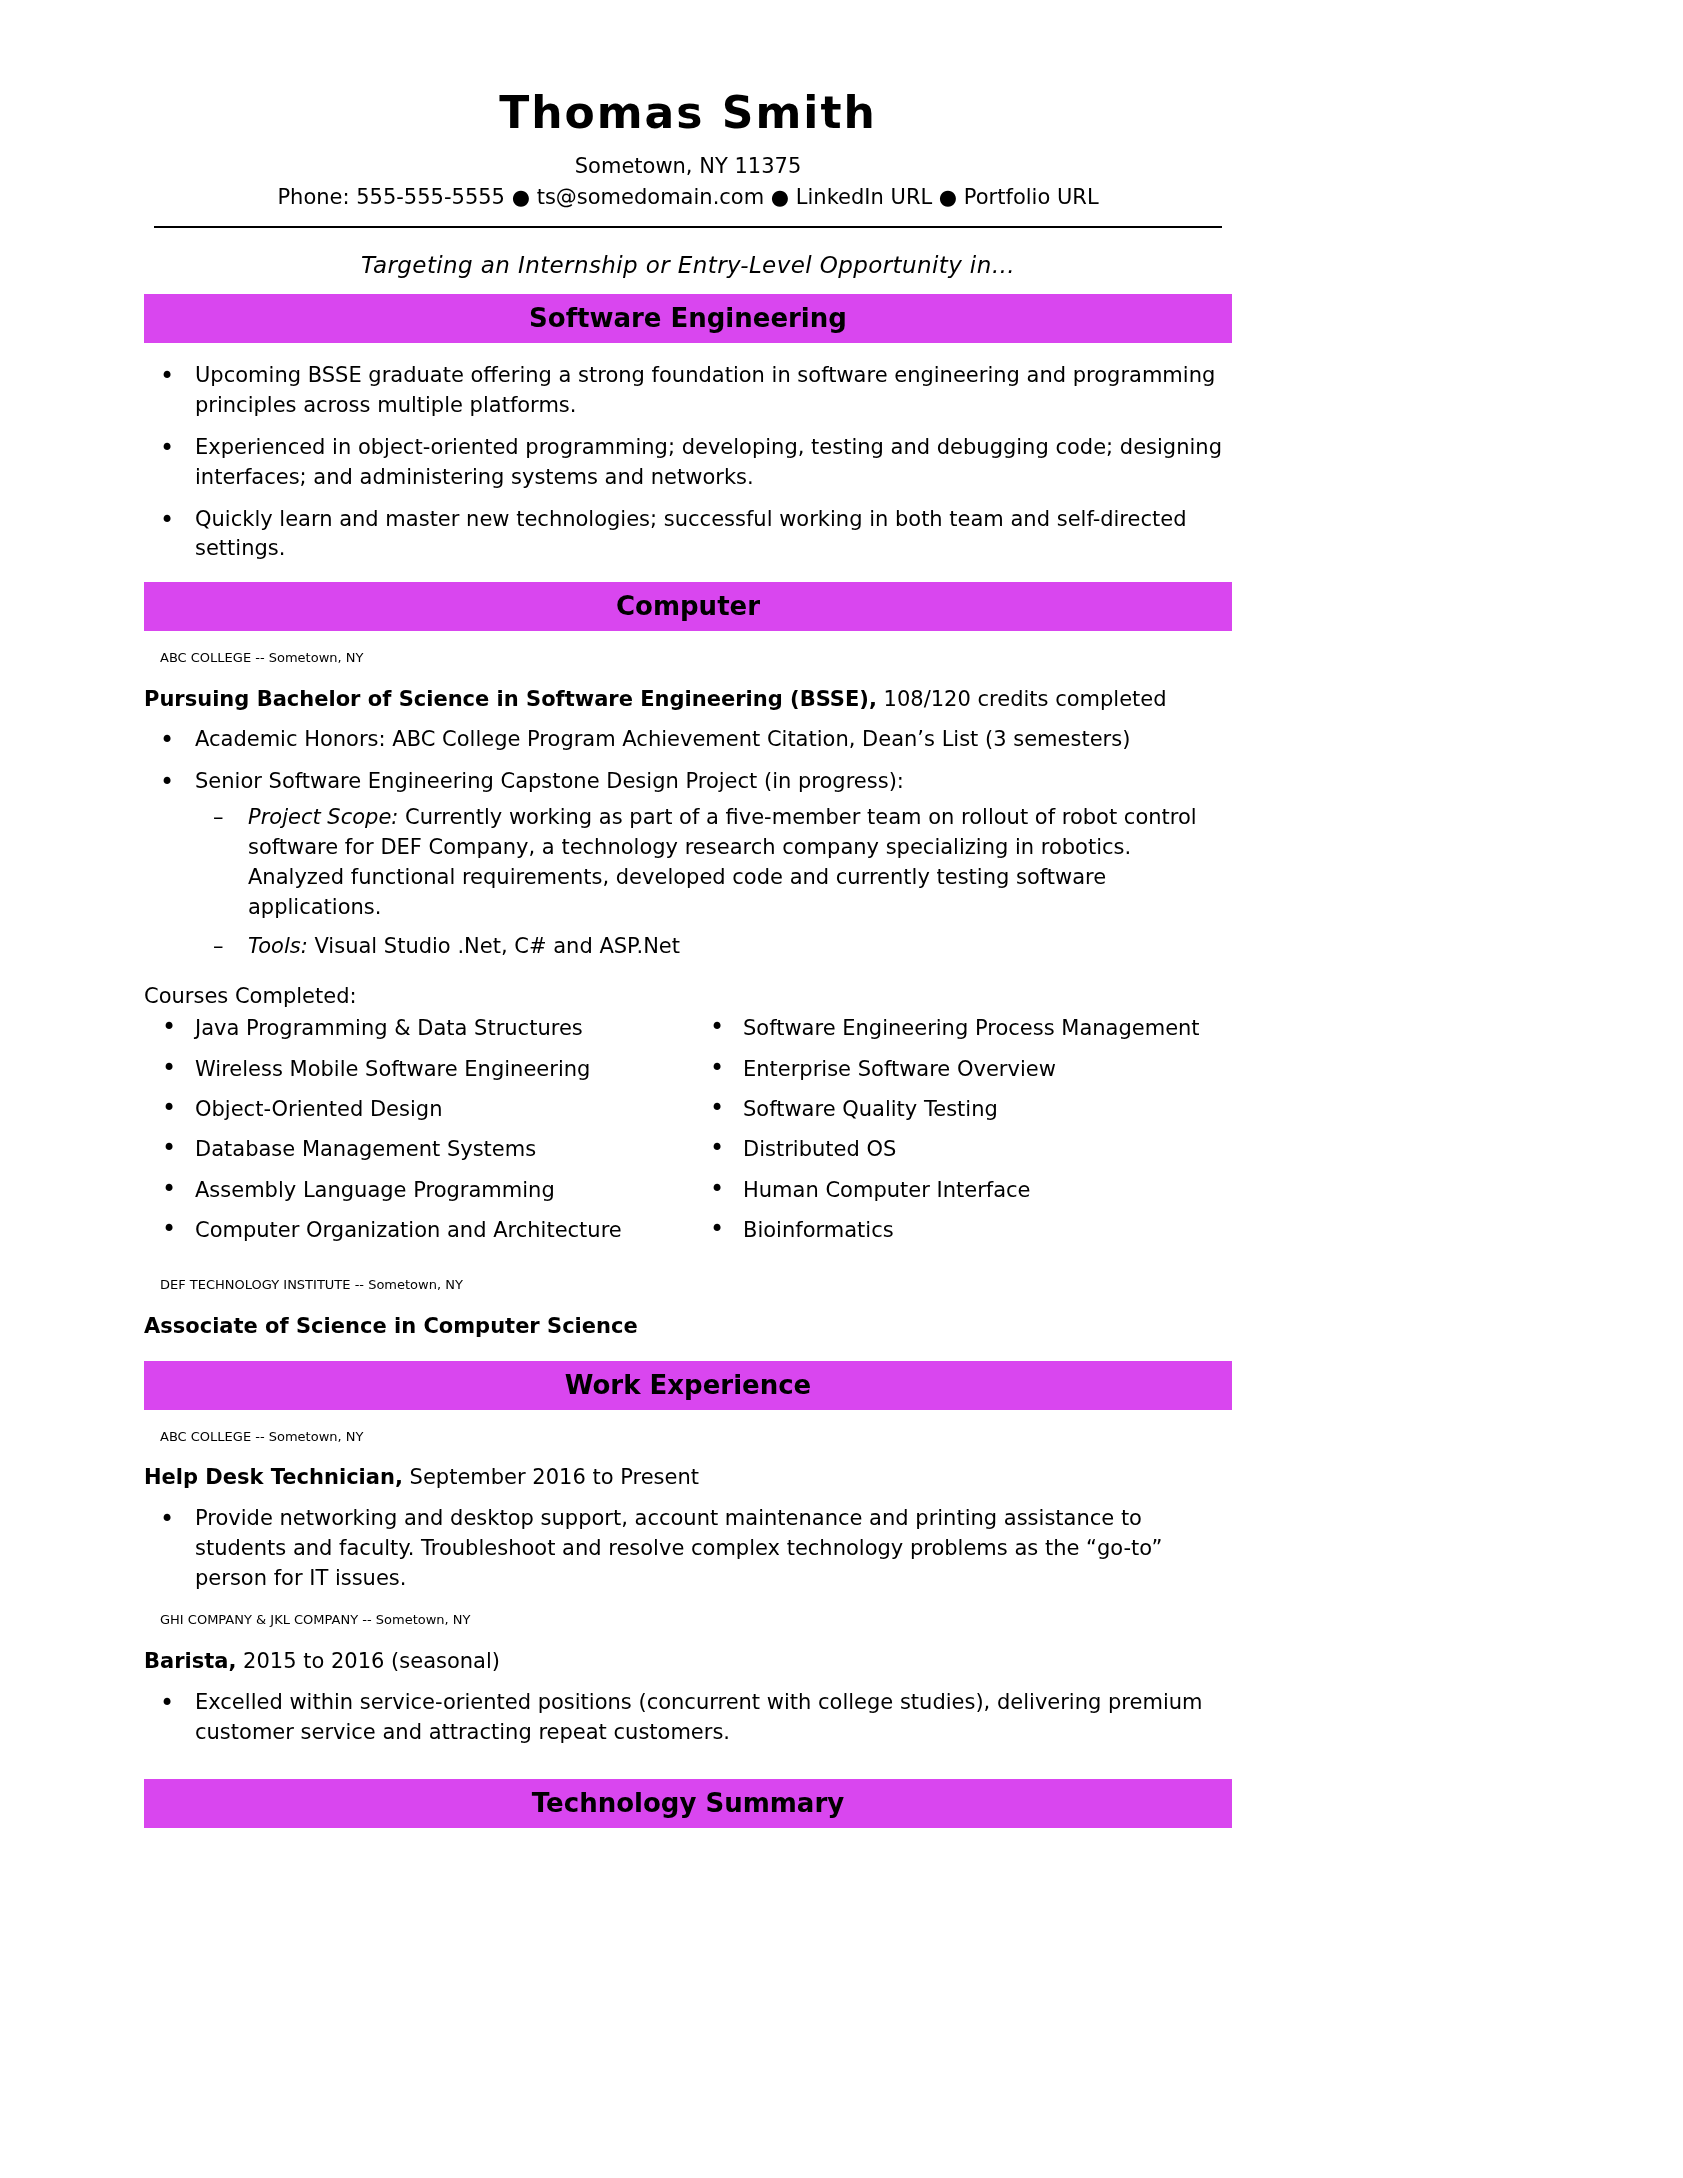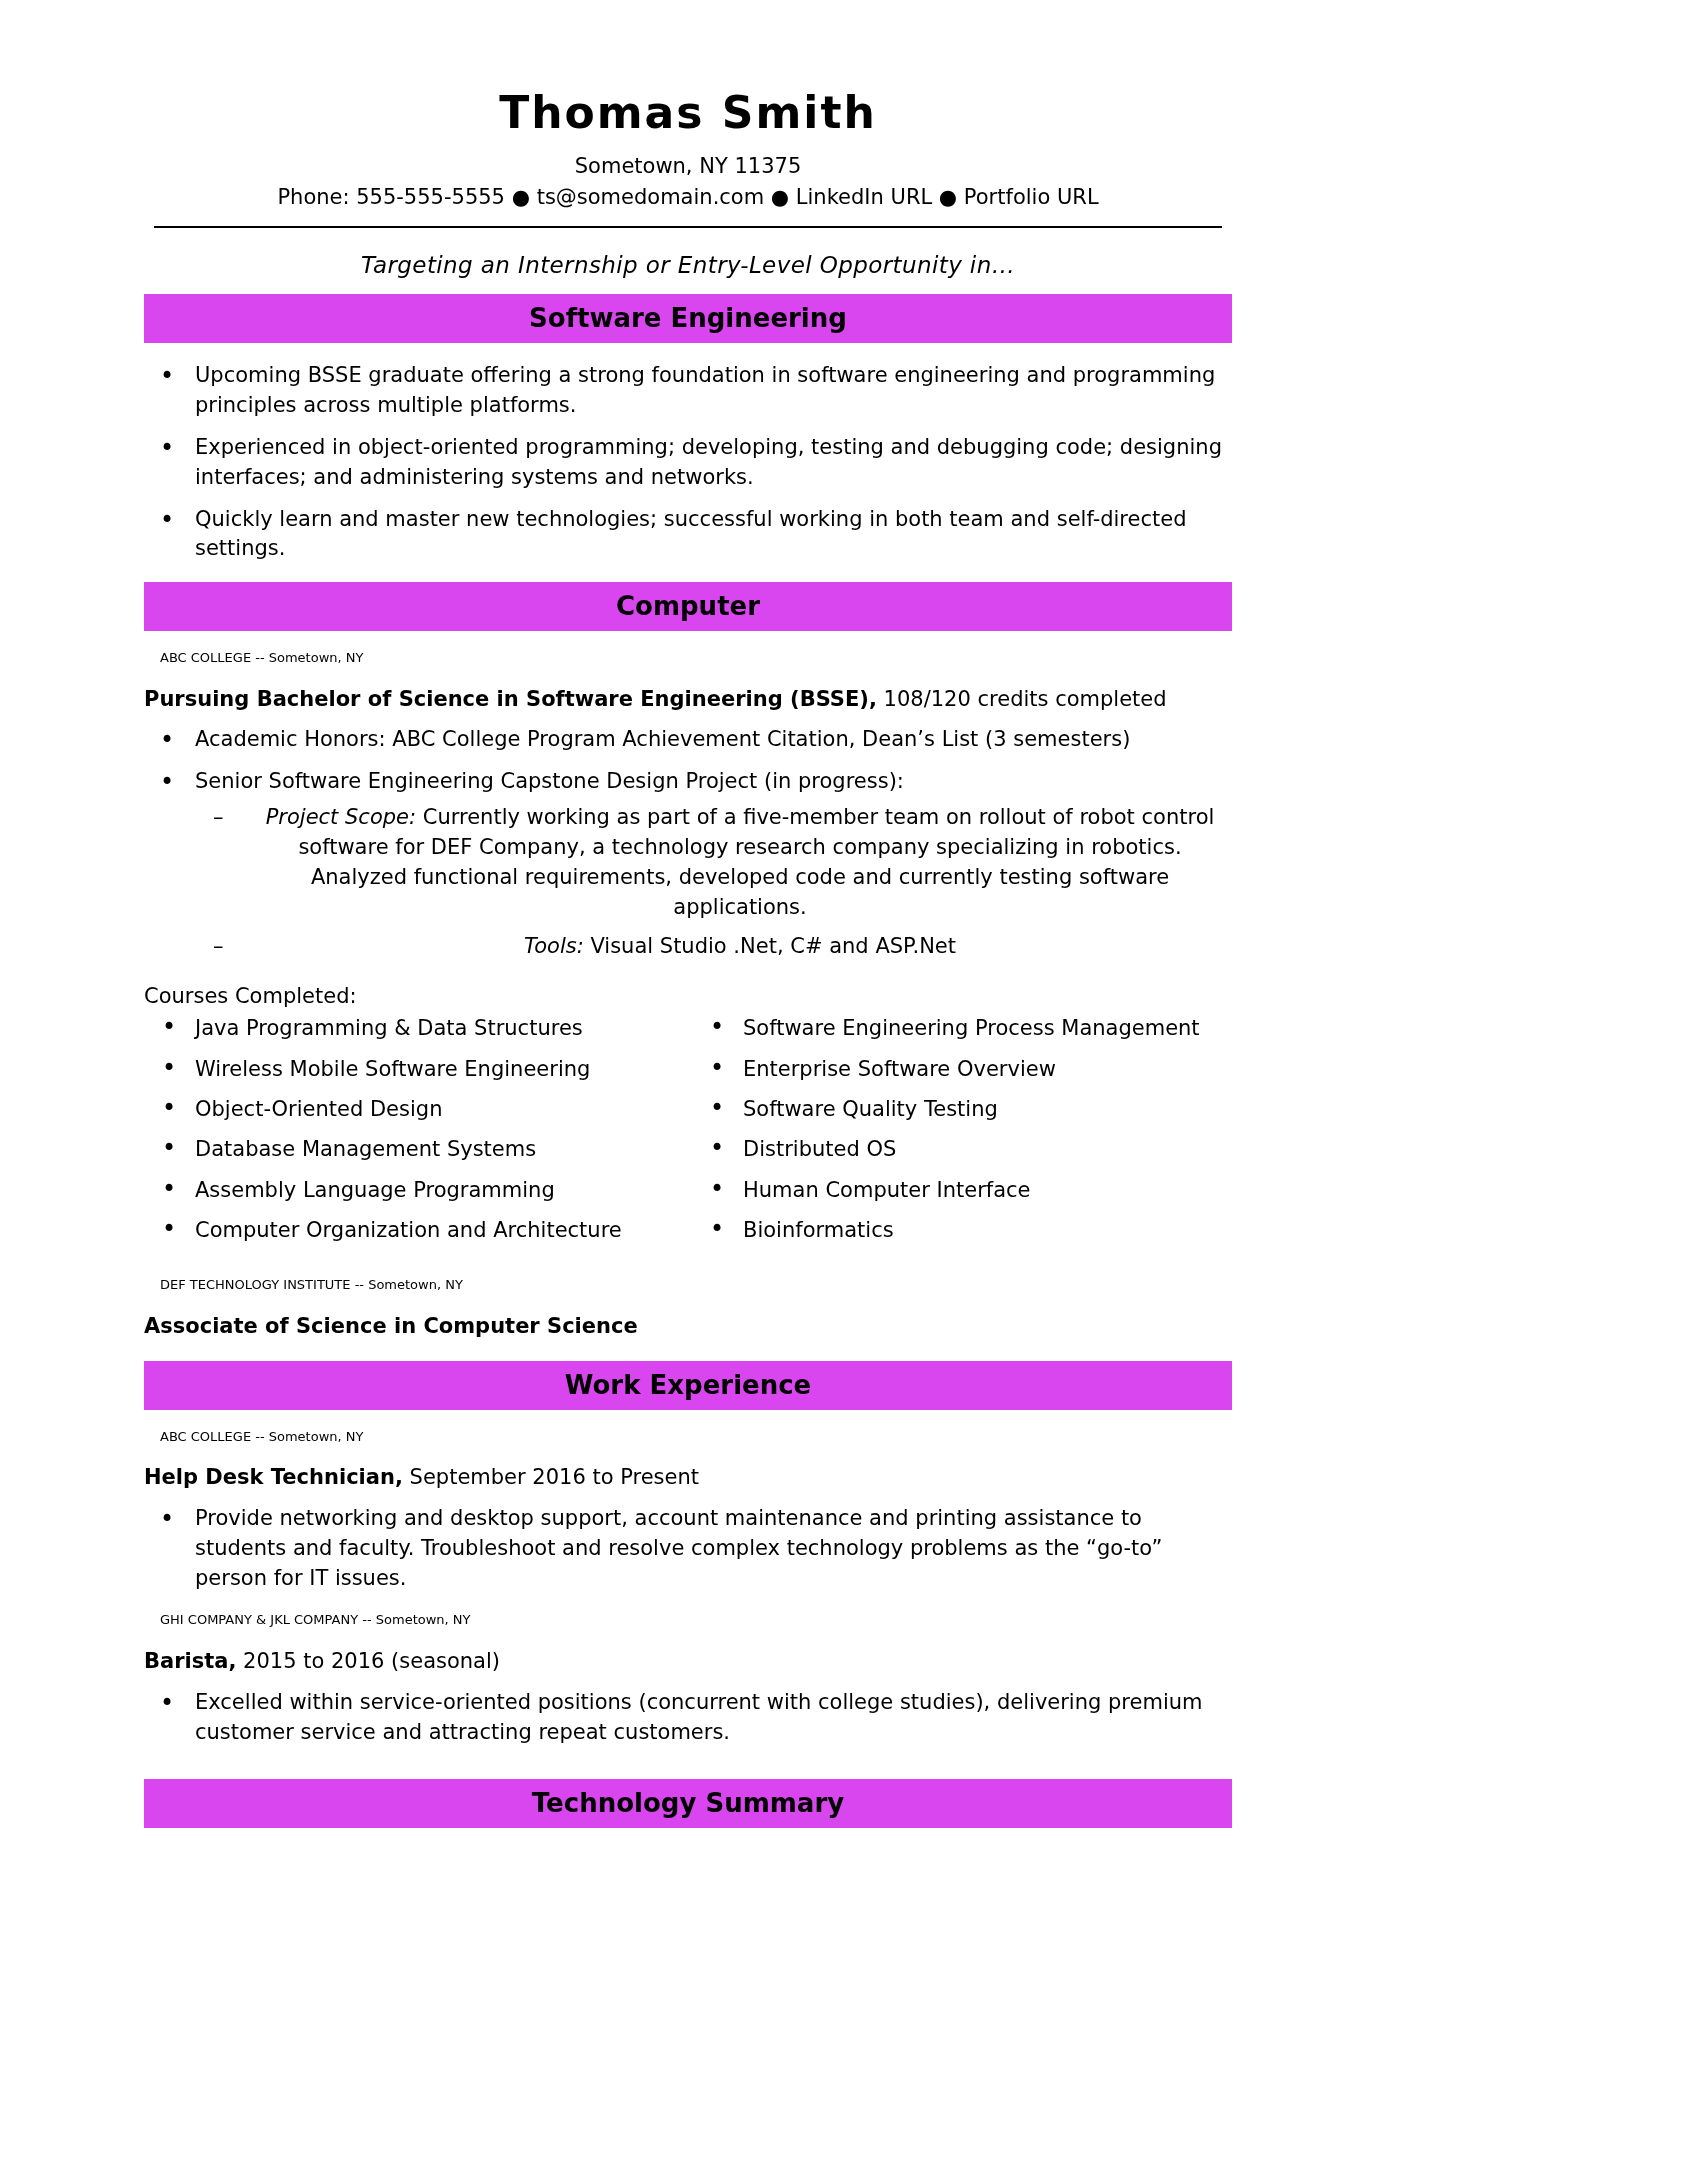--- a/index.html
+++ b/index.html
@@ -79,21 +79,20 @@
     position: absolute;
     left: 16px;
     top: -2px;
     font-size: 24px;
   }
 
   ul.dashes {
     list-style: none;
     margin: 6px 0 0 0;
     padding: 0;
-    text-align: center;
   }
   ul.dashes > li {
     position: relative;
     padding-left: 53px;
     margin-bottom: 10px;
     font-size: 21px;
     line-height: 1.42;
   }
   ul.dashes > li::before {
     content: "–";

